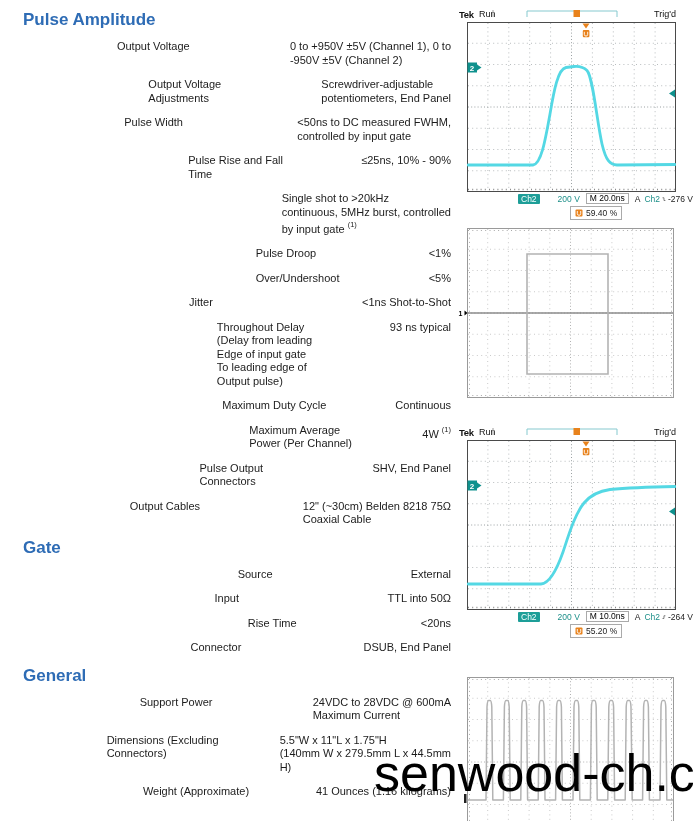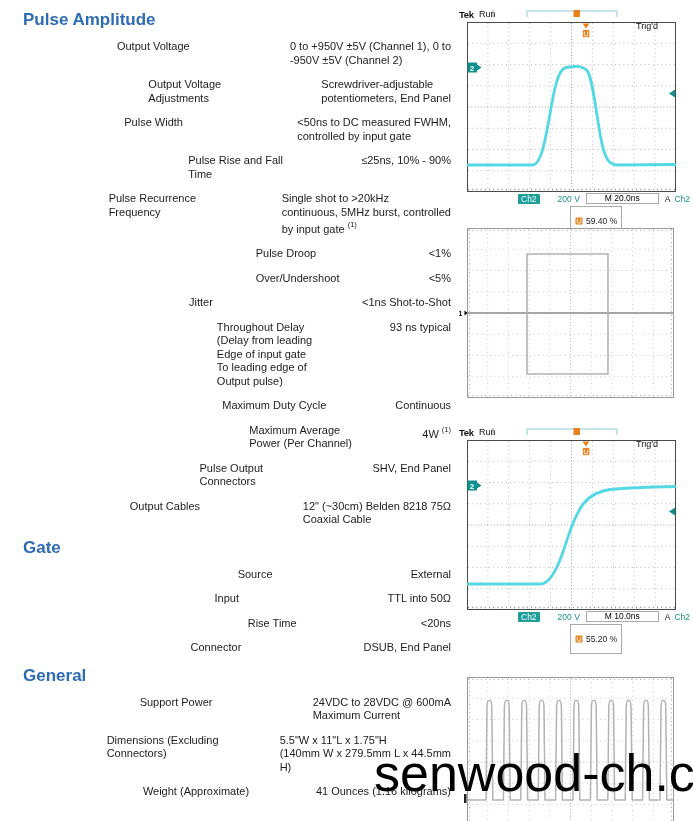--- a/index.html
+++ b/index.html
@@ -16,33 +16,33 @@
   .lbl{width:173px;flex-shrink:0;white-space:pre-line;}
   .val{white-space:pre-line;}
   .val sup{font-size:7.5px;position:relative;top:-1px;}
   
   .scopes{position:absolute;left:456px;top:0;width:237px;height:821px;}
   .scope{position:absolute;left:0;width:237px;text-align:right;}
   .shead{position:relative;height:14px;font-size:9px;color:#111;}
   .shead .tek{position:absolute;left:3px;top:1px;font-weight:bold;font-size:9.5px;letter-spacing:-0.3px;}
   .shead .run{position:absolute;left:23px;top:1px;}
   .shead .bracket{position:absolute;left:0;top:0;}
-  .shead .trigd{position:absolute;right:35px;top:1px;margin-top:12px;}
+  .shead .trigd{position:absolute;right:17px;top:1px;}
   .grat{display:block;margin-left:11px;}
   .bwscope{position:absolute;}
   .status{position:absolute;left:0;top:185px;width:237px;display:flex;align-items:center;font-size:8.5px;white-space:nowrap;}
   .chip{margin-left:62px;background:#1d9e98;color:#f5fffe;padding:0 3px;height:10px;line-height:10px;border-radius:1px;}
   .volts{color:#1d8f89;margin-left:18px;}
-  .timebox{margin-left:6px;border:1px solid #aaa;background:#fff;padding:0 18px;height:9px;line-height:9px;color:#000;}
+  .timebox{margin-left:6px;border:1px solid #aaa;background:#fff;padding:0 3px;height:9px;line-height:9px;color:#000;}
   .acq{margin-left:6px;}
   .tch{color:#1d8f89;margin-left:4px;}
   .slope{margin-left:2px;display:inline-block;}
   .tlevel{margin-left:2px;}
   .pct{position:absolute;left:114px;top:198px;display:flex;align-items:center;gap:3px;
-       border:1px solid #aaa;background:#fff;padding:9px 4px;font-size:8.5px;}
+       border:1px solid #aaa;background:#fff;padding:1px 4px;font-size:8.5px;}
   
   .watermark{
     position:absolute;left:374px;top:746px;z-index:6;
     font-size:52px;font-weight:400;color:#000;line-height:1.05;
     white-space:nowrap;letter-spacing:0px;
   }
 </style>
 </head>
 <body>
 
@@ -65,22 +65,20 @@
     <div class="lbl">Pulse Width</div>
     <div class="val">&lt;50ns to DC measured FWHM,
 controlled by input gate</div>
   </div>
   <div class="row">
     <div class="lbl">Pulse Rise and Fall
 Time</div>
     <div class="val">≤25ns, 10% - 90%</div>
   </div>
   <div class="row">
-    <div class="lbl">Pulse Recurrence
-Frequency</div>
     <div class="val"><span>Single shot to &gt;20kHz
 continuous, 5MHz burst, controlled
 by input gate </span><sup>(1)</sup></div>
   </div>
   <div class="row">
     <div class="lbl">Pulse Droop</div>
     <div class="val">&lt;1%</div>
   </div>
   <div class="row">
     <div class="lbl">Over/Undershoot</div>

